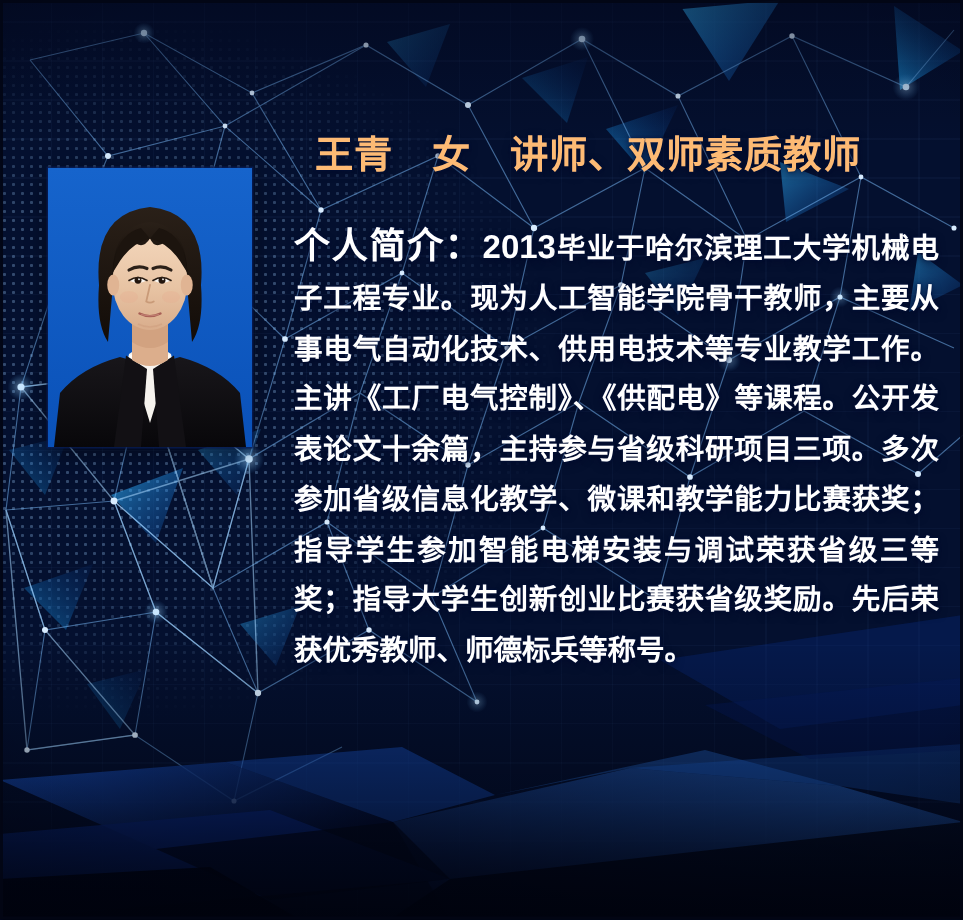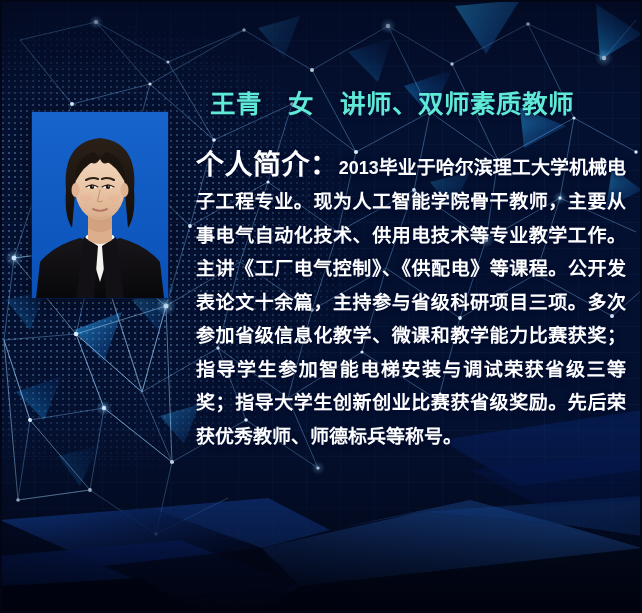--- a/index.html
+++ b/index.html
@@ -81,21 +81,21 @@
   .portrait svg { display: block; width: 100%; height: 100%; }
 
   
   .content {
     position: absolute;
     left: 196px;
     top: 92px;
     width: 430px;
   }
   .headline {
-    color: #5eead4;
+    color: #fdba74;
     font-size: 25.5px;
     font-weight: bold;
     letter-spacing: .5px;
     line-height: 1;
     text-shadow: 0 2px 6px rgba(0,8,40,.85), 0 0 2px rgba(0,20,70,.9);
     white-space: nowrap;
   }
   .headline-1 { margin: 0 0 0 14px; }
   .headline-2 { margin: 32px 0 0 14px; }
 
@@ -103,25 +103,25 @@
     margin-top: 30px;
     color: #ffffff;
     font-size: 19px;
     font-weight: bold;
     line-height: 33.5px;
     text-align: justify;
     text-justify: inter-ideograph;
     text-shadow: 0 2px 6px rgba(0,8,40,.85), 0 0 2px rgba(0,20,70,.9);
   }
   .bio-label {
-    font-size: 28px;
+    font-size: 24px;
     font-weight: bold;
     letter-spacing: .5px;
   }
-  .bio-year { font-size: 18px; }
+  .bio-year { font-size: 22px; }
 </style>
 </head>
 <body>
 
 <div class="poster">
 
   <div class="bg-layer bg-base"></div>
   <div class="bg-layer bg-dots"></div>
   <div class="bg-layer bg-grid"></div>
 

